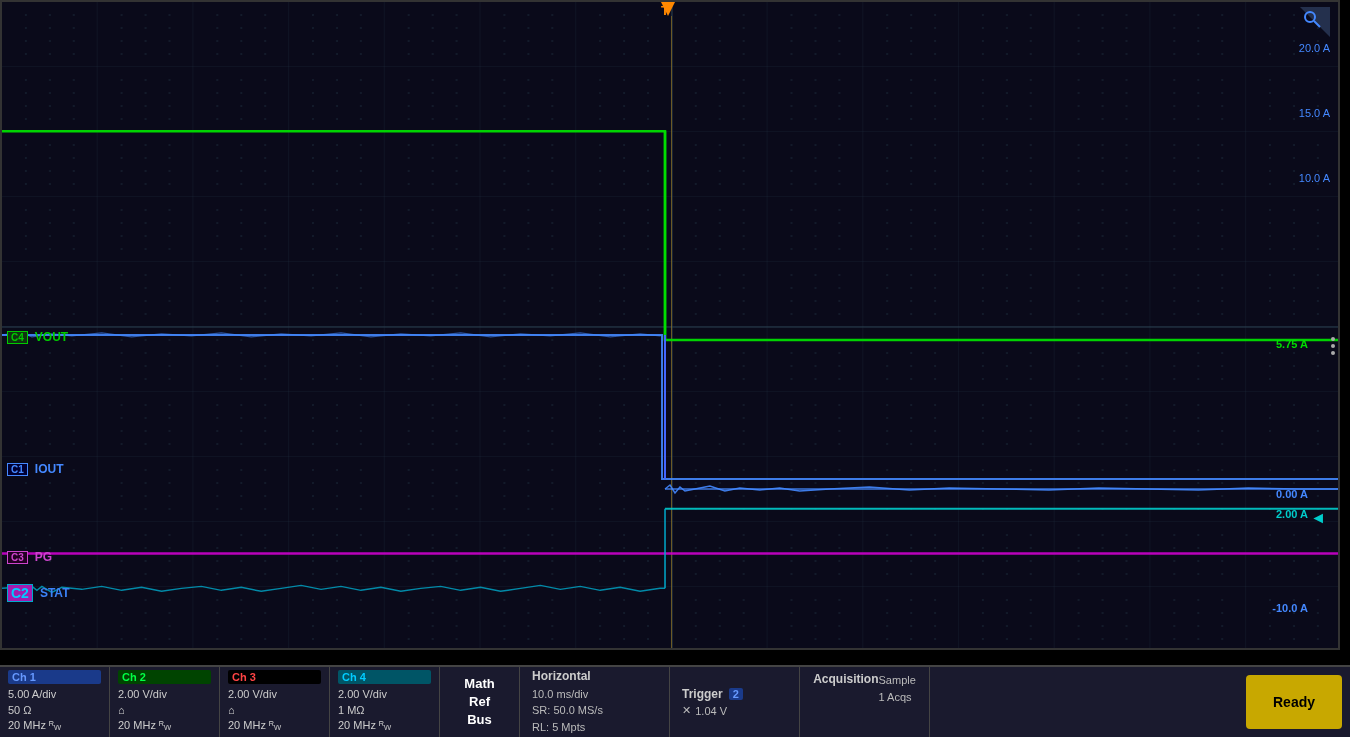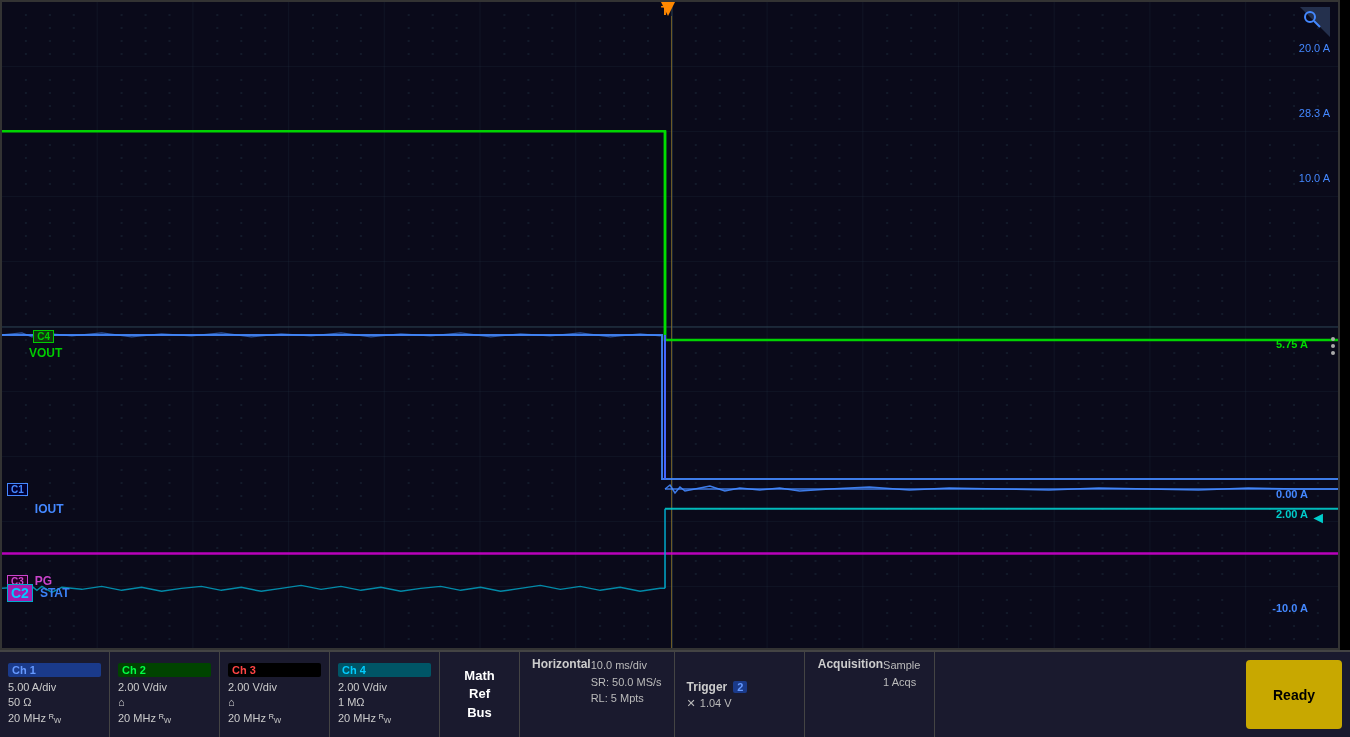--- a/index.html
+++ b/index.html
@@ -74,21 +74,21 @@
       width: 30px;
       height: 30px;
     }
 
     
     #bottom-panel {
       position: absolute;
       bottom: 0;
       left: 0;
       width: 1350px;
-      height: 87px;
+      height: 72px;
       background: #1a1a2e;
       border-top: 2px solid #444;
       display: flex;
       align-items: stretch;
     }
 
     .ch-info-box {
       display: flex;
       flex-direction: column;
       justify-content: center;
@@ -127,21 +127,21 @@
       font-weight: bold;
       color: #fff;
       cursor: pointer;
       min-width: 80px;
       line-height: 1.4;
       text-align: left;
     }
 
     .horiz-box {
       display: flex;
-      flex-direction: row;
+      flex-direction: column;
       justify-content: center;
       padding: 5px 12px;
       border-right: 1px solid #444;
       min-width: 150px;
     }
 
     .horiz-box .horiz-header {
       font-size: 12px;
       font-weight: bold;
       color: #ccc;
@@ -319,42 +319,42 @@
 
     <line x1="665" y1="130" x2="665" y2="340" stroke="#00dd00" stroke-width="2.5"></line>
 
     <line x1="665" y1="335" x2="665" y2="480" stroke="#4466ff" stroke-width="2"></line>
 
     <line x1="665" y1="590" x2="665" y2="510" stroke="#00aacc" stroke-width="1.5"></line>
 
     <polyline points="0,335 20,333 30,337 50,334 70,336 100,333 130,337 160,334 190,336 220,333 250,337 280,334 310,336 340,333 370,337 400,334 430,336 460,333 490,337 520,334 550,336 580,333 610,337 640,334 660,336 662,335" fill="none" stroke="#4488ff" stroke-width="1.2" opacity="0.6"></polyline>
   </svg>
 
-  <div class="ch-label" style="position:absolute; left:23px; top:328px; color:#00cc00; font-size:12px;flex-direction:column;">
+  <div class="ch-label" style="position:absolute; left:5px; top:328px; color:#00cc00; font-size:12px;">
     <span style="background:#113311; border:1px solid #00cc00; padding:0 3px; font-size:10px;">C4</span>
     <span style="margin-left:4px; color:#00cc00;">VOUT</span>
   </div>
 
   <div class="ch-label" style="position:absolute; left:5px; top:460px; color:#4488ff; font-size:12px;">
     <span style="background:#000033; border:1px solid #4488ff; padding:0 3px; font-size:10px;">C1</span>
-    <span style="margin-left:4px; color:#4488ff;margin-top:40px;">IOUT</span>
-  </div>
-
-  <div class="ch-label" style="position:absolute; left:5px; top:548px; color:#cc44cc; font-size:12px;margin-top:24px;">
+    <span style="margin-left:4px; color:#4488ff;">IOUT</span>
+  </div>
+
+  <div class="ch-label" style="position:absolute; left:5px; top:548px; color:#cc44cc; font-size:12px;">
     <span style="background:#220022; border:1px solid #cc44cc; padding:0 3px; font-size:10px;">C3</span>
     <span style="margin-left:4px; color:#cc44cc;">PG</span>
   </div>
 
   <div class="ch-label" style="position:absolute; left:5px; top:582px; color:#00aacc; font-size:12px;">
     <span style="background:#a21caf; border:1px solid #00aacc; padding:0 3px; font-size:14px; color:#00ccff;">C2</span>
     <span style="margin-left:4px; color:#3b82f6;">STAT</span>
   </div>
 
   <div class="y-label" style="top:40px; color:#4488ff;">20.0 A</div>
-  <div class="y-label" style="top:105px; color:#4488ff;">28.3 A</div>
+  <div class="y-label" style="top:105px; color:#4488ff;">15.0 A</div>
   <div class="y-label" style="top:170px; color:#4488ff;">10.0 A</div>
 
   <div class="right-label" style="top:336px; color:#00dd00; right:30px;">5.75 A</div>
   <div class="right-label" style="top:486px; color:#4488ff; right:30px;">0.00 A</div>
   <div class="right-label" style="top:506px; color:#00cccc; right:30px;">2.00 A</div>
   <div class="right-label" style="top:600px; color:#4488ff; right:30px;">-10.0 A</div>
 
   <div class="arrow-right" style="top:507px; color:#00cccc; right:12px;">◄</div>
 
   <div id="three-dots">

